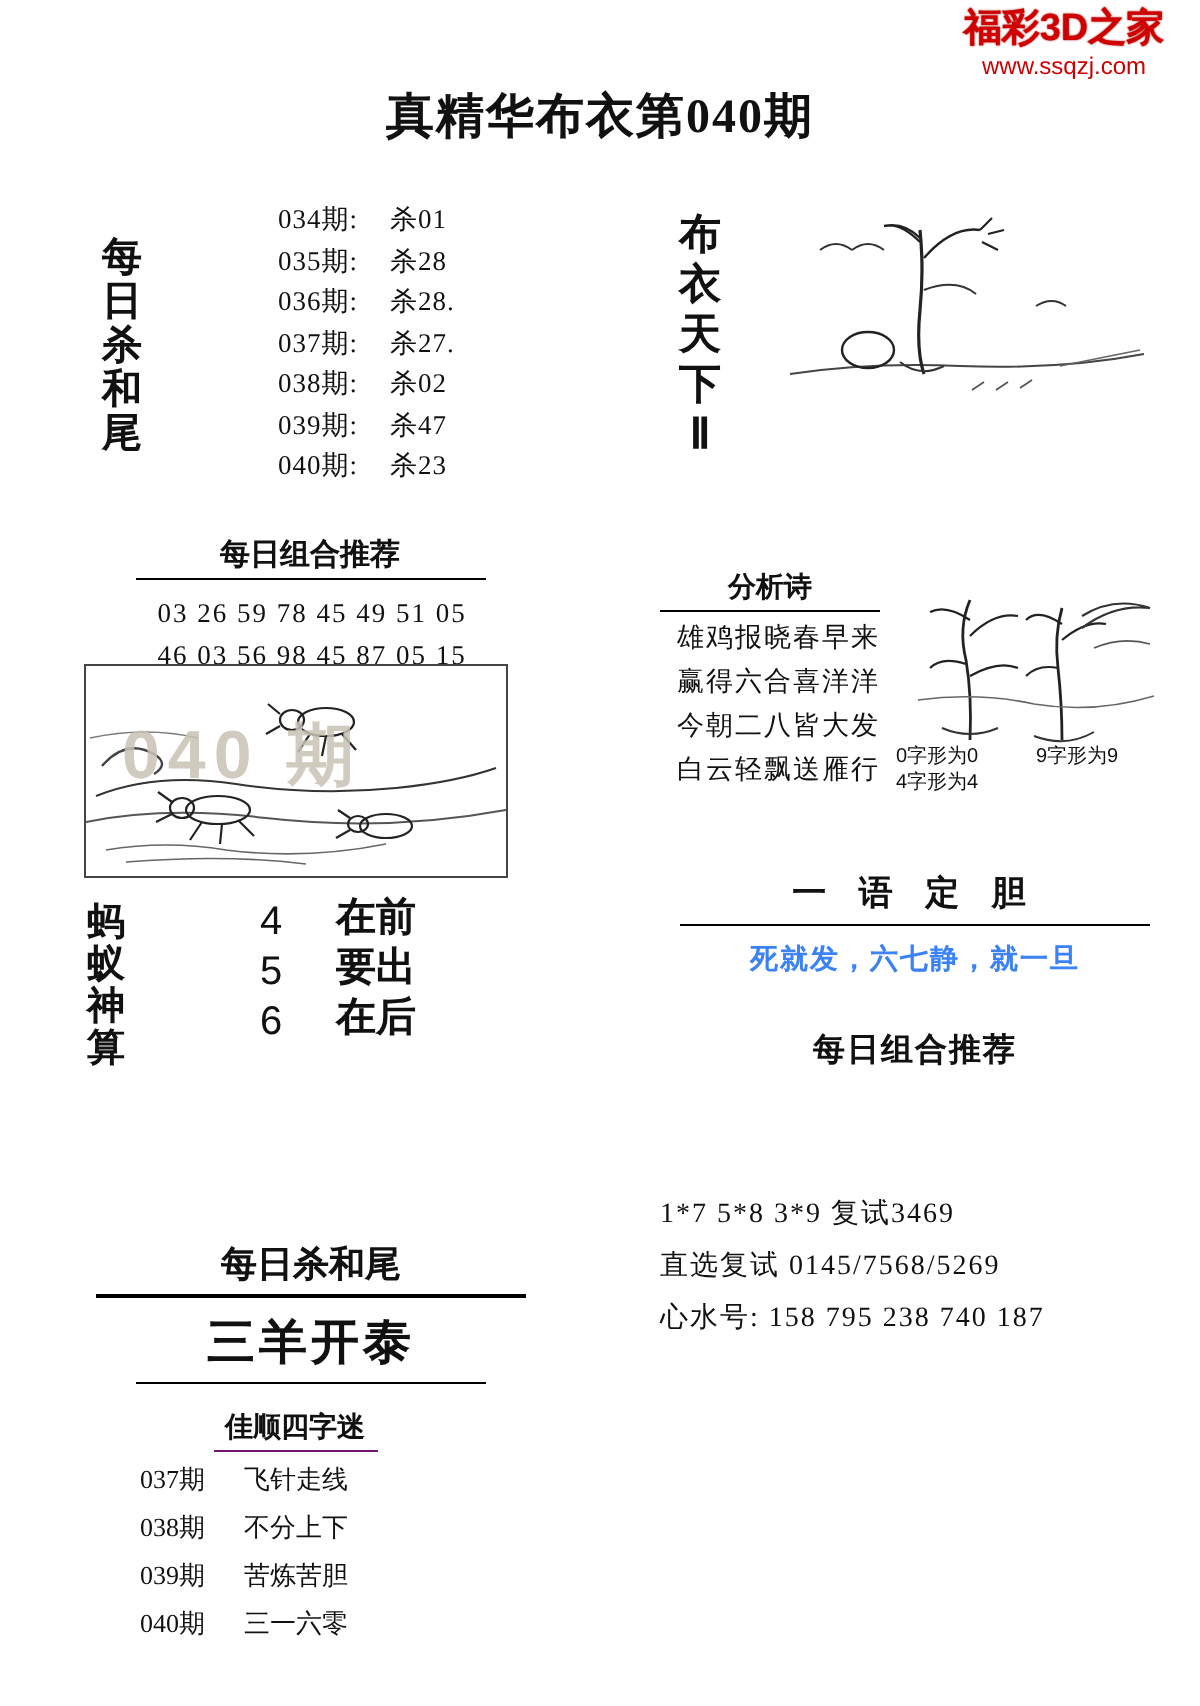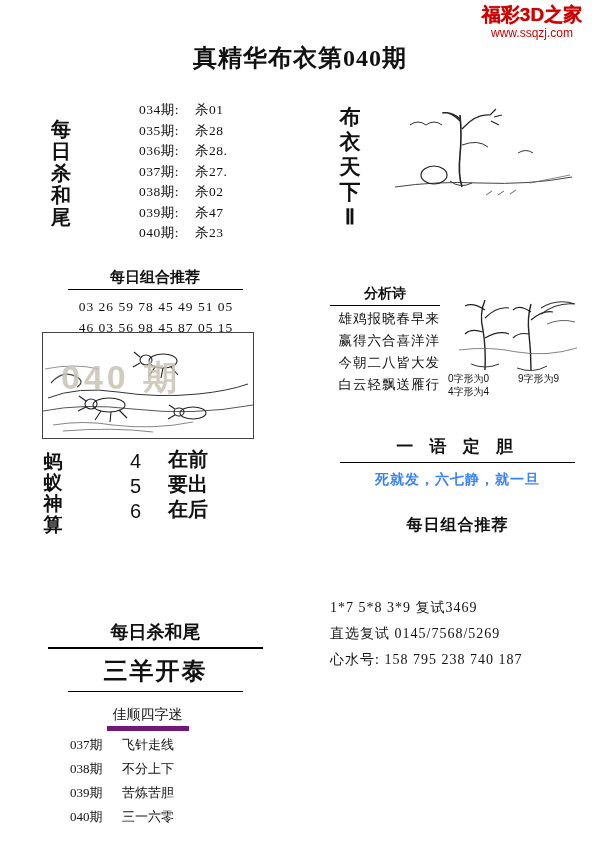--- a/index.html
+++ b/index.html
@@ -75,21 +75,21 @@
   .ant-words{position:absolute;left:128px;top:2px;font-size:20px;line-height:25px;font-weight:bold;}
 
   
   .hezhi{position:absolute;left:48px;top:620px;width:215px;text-align:center;}
   .hezhi-t{font-size:18px;font-weight:bold;border-bottom:2px solid #000;padding-bottom:3px;}
   .hezhi-v{font-size:24px;font-weight:bold;margin-top:6px;letter-spacing:2px;}
   .hezhi-rule{border-bottom:1.5px solid #000;width:175px;margin:4px auto 0;}
 
   
   .riddle{position:absolute;left:40px;top:705px;width:215px;text-align:center;}
-  .riddle-t{font-size:14px;font-weight:normal;border-bottom:5px solid #701a75;display:inline-block;padding:0 6px 2px;}
+  .riddle-t{font-size:14px;font-weight:bold;border-bottom:1px solid #701a75;display:inline-block;padding:0 6px 2px;}
   .riddle-row{font-size:13px;line-height:21px;text-align:left;padding-left:30px;margin-top:3px;}
   .riddle-row .per{display:inline-block;width:52px;}
 
   
   .bytx{position:absolute;left:330px;top:105px;width:40px;}
   .bytx div{font-size:21px;font-weight:bold;line-height:25px;text-align:center;}
   .bird-pic{position:absolute;left:390px;top:95px;width:185px;height:115px;}
 
   .poem{position:absolute;left:330px;top:285px;width:110px;}
   .poem-t{font-size:14px;font-weight:bold;text-align:center;border-bottom:1px solid #000;padding-bottom:2px;}

